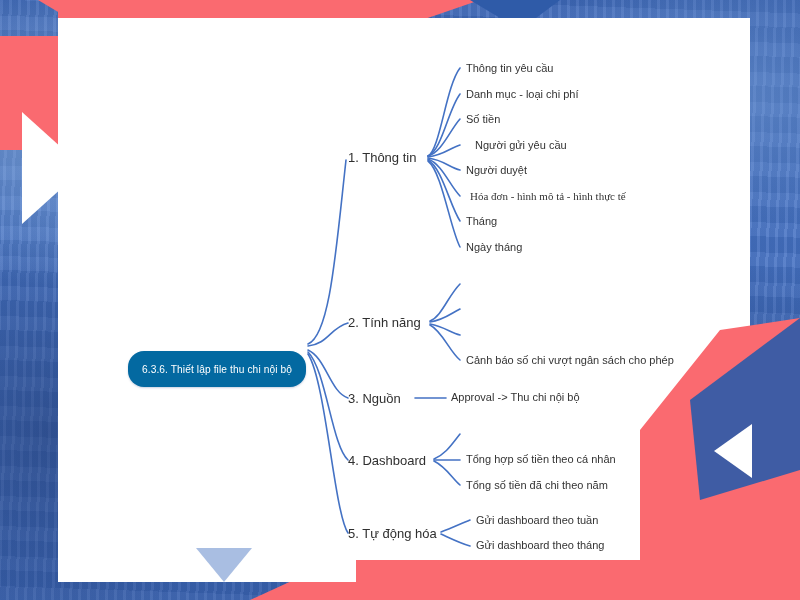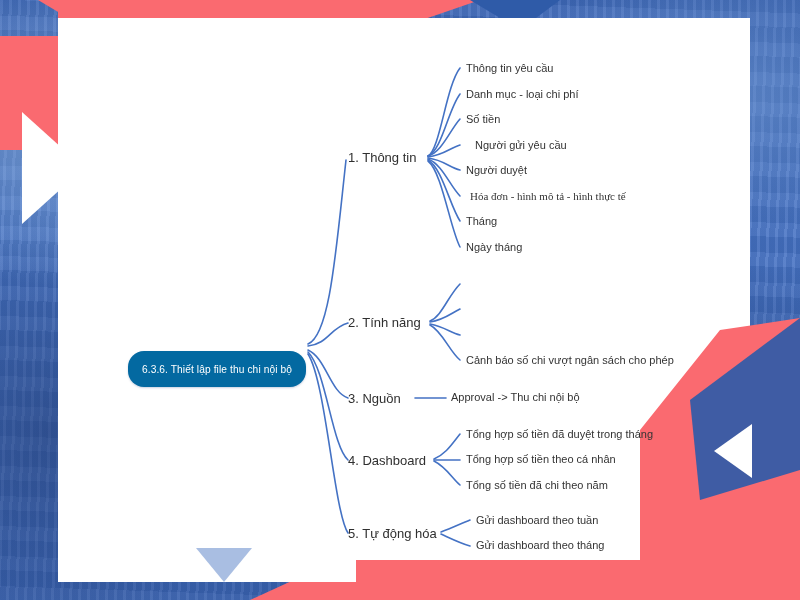--- a/index.html
+++ b/index.html
@@ -186,21 +186,20 @@
   <div class="node-label leaf-label" style="left:466px;top:216px;">Tháng</div>
   <div class="node-label leaf-label" style="left:466px;top:242px;">Ngày tháng</div>
 
   <div class="node-label branch-label" style="left:348px;top:316px;width:79px;">2. Tính năng</div>
   <div class="node-label leaf-label" style="left:466px;top:355px;">Cảnh báo số chi vượt ngân sách cho phép</div>
 
   <div class="node-label branch-label" style="left:348px;top:392px;width:64px;">3. Nguồn</div>
   <div class="node-label leaf-label" style="left:451px;top:392px;">Approval -&gt; Thu chi nội bộ</div>
 
   <div class="node-label branch-label" style="left:348px;top:454px;width:83px;">4. Dashboard</div>
-  <div class="node-label leaf-label" style="left:466px;top:429px;">Tổng hợp số tiền đã duyệt trong tháng</div>
   <div class="node-label leaf-label" style="left:466px;top:454px;">Tổng hợp số tiền theo cá nhân</div>
   <div class="node-label leaf-label" style="left:466px;top:480px;">Tổng số tiền đã chi theo năm</div>
 
   <div class="node-label branch-label" style="left:348px;top:527px;width:90px;">5. Tự động hóa</div>
   <div class="node-label leaf-label" style="left:476px;top:515px;text-align:center;">Gửi dashboard theo tuần</div>
   <div class="node-label leaf-label" style="left:476px;top:540px;">Gửi dashboard theo tháng</div>
 
 </div>
 
 </body></html>

